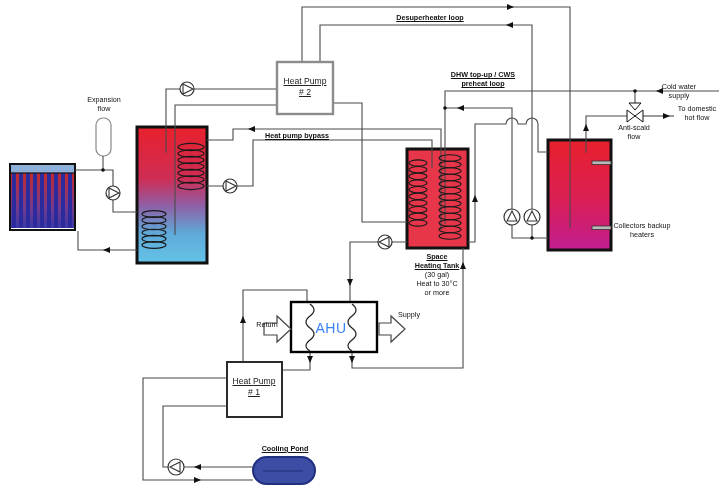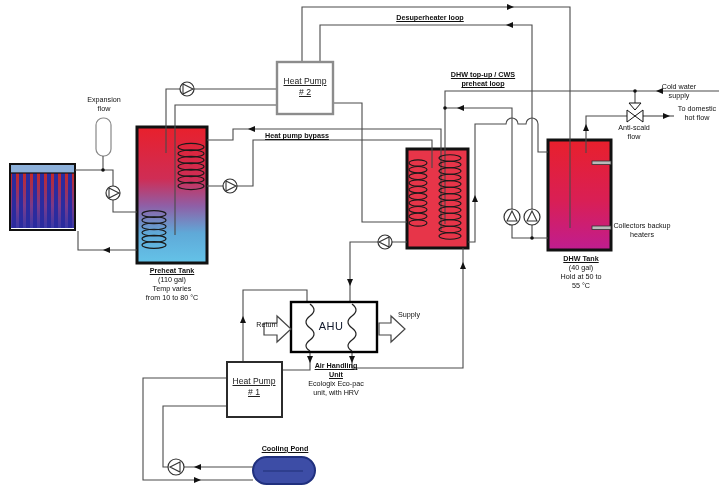--- a/index.html
+++ b/index.html
@@ -3,21 +3,21 @@
 <meta charset="utf-8">
 <style>
   html,body{margin:0;padding:0;background:#fff;}
   #stage{position:relative;width:721px;height:489px;background:#fff;overflow:hidden;
          font-family:"Liberation Sans",sans-serif;}
   svg{position:absolute;left:0;top:0;}
   .lbl{position:absolute;transform:translateX(-50%);text-align:center;
        font:7.2px/1.25 "Liberation Sans",sans-serif;color:#111;white-space:nowrap;}
   .b{font-weight:bold;text-decoration:underline;}
   .hp{font-size:8.6px;color:#222;text-decoration:underline;}
-  .ahu-big{font-size:11px;letter-spacing:.5px;color:#0f172a;}
+  .ahu-big{font-size:14px;letter-spacing:.5px;color:#3b82f6;}
 </style>
 </head>
 <body>
 
 <div id="stage">
 
 <svg width="721" height="489" viewBox="0 0 721 489">
   <defs>
     <linearGradient id="gradPreheat" x1="0" y1="0" x2="0" y2="1">
       <stop offset="0" style="stop-color:var(--hot_red)"></stop>
@@ -244,52 +244,41 @@
   <div>Collectors backup</div>
   <div>heaters</div>
 </div>
 
 <div class="lbl" style="left:104px;top:95px">
   <div>Expansion</div>
   <div>flow</div>
 </div>
 
 
-<div class="lbl" style="left:172px;top:266px">
-  <div class="b">Preheat Tank</div>
-  <div>(110 gal)</div>
-  <div>Temp varies</div>
-  <div>from 10 to 80 °C</div>
-</div>
 
 <div class="lbl hp" style="left:305px;top:76px">
   <div>Heat Pump</div>
   <div># 2</div>
 </div>
 
 <div class="lbl hp" style="left:254px;top:376px">
   <div>Heat Pump</div>
   <div># 1</div>
 </div>
 
-
-<div class="lbl" style="left:581px;top:254px">
-  <div class="b">DHW Tank</div>
-  <div>(40 gal)</div>
-  <div>Hold at 50 to</div>
-  <div>55 °C</div>
-</div>
+<div class="lbl" style="left:437px;top:252px">
+  <div class="b">Space</div>
+  <div class="b">Heating Tank</div>
+  <div>(30 gal)</div>
+  <div>Heat to 30°C</div>
+  <div>or more</div>
+</div>
+
 
 <div class="lbl ahu-big" style="left:331px;top:320px">AHU</div>
 
-<div class="lbl" style="left:336px;top:361px">
-  <div class="b">Air Handling</div>
-  <div class="b">Unit</div>
-  <div>Ecologix Eco-pac</div>
-  <div>unit, with HRV</div>
-</div>
 
 <div class="lbl" style="left:267px;top:320px">Return</div>
 <div class="lbl" style="left:409px;top:310px">Supply</div>
 
 <div class="lbl b" style="left:285px;top:444px">Cooling Pond</div>
 
 </div>
 
 </body></html>

